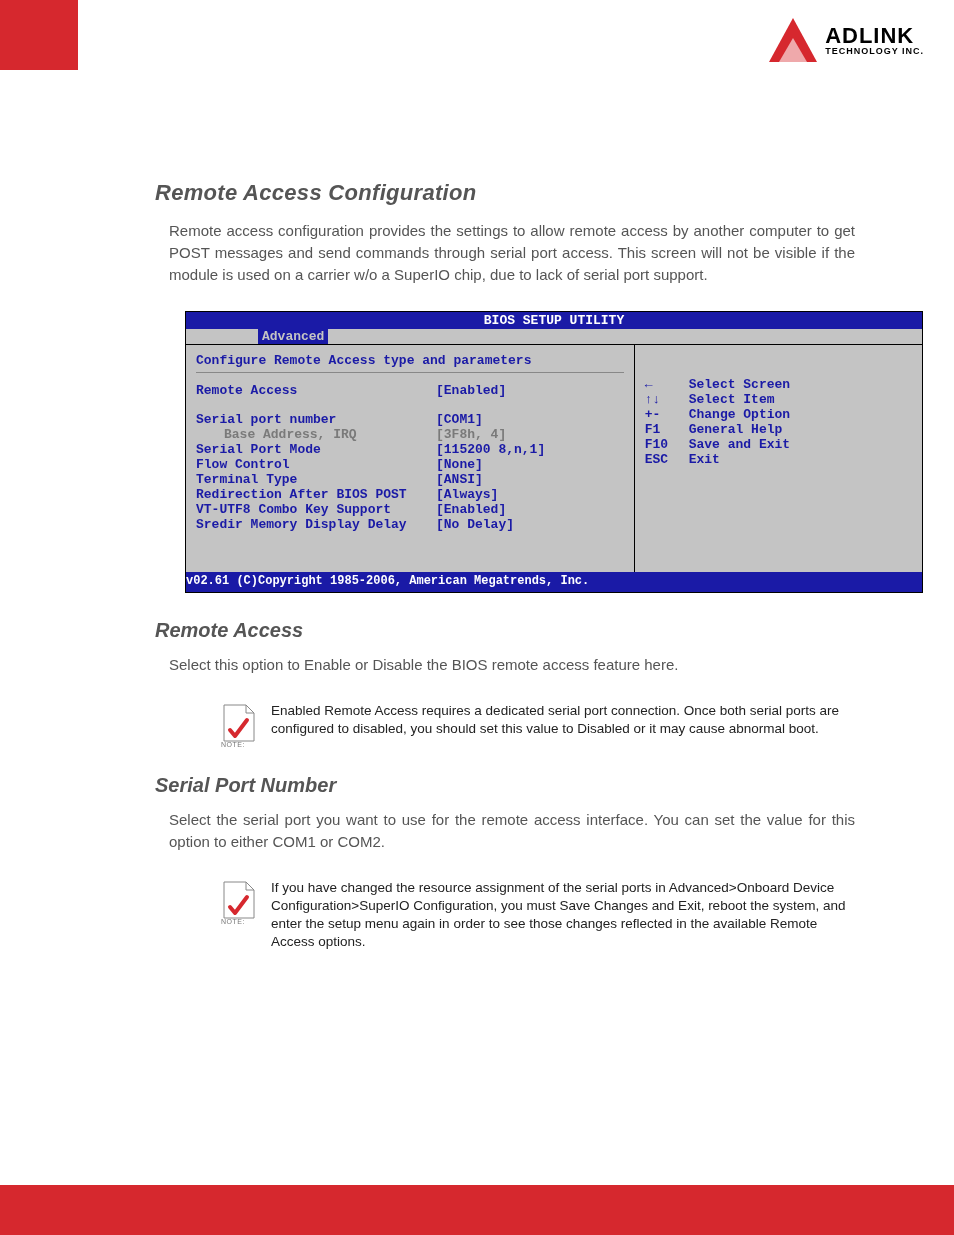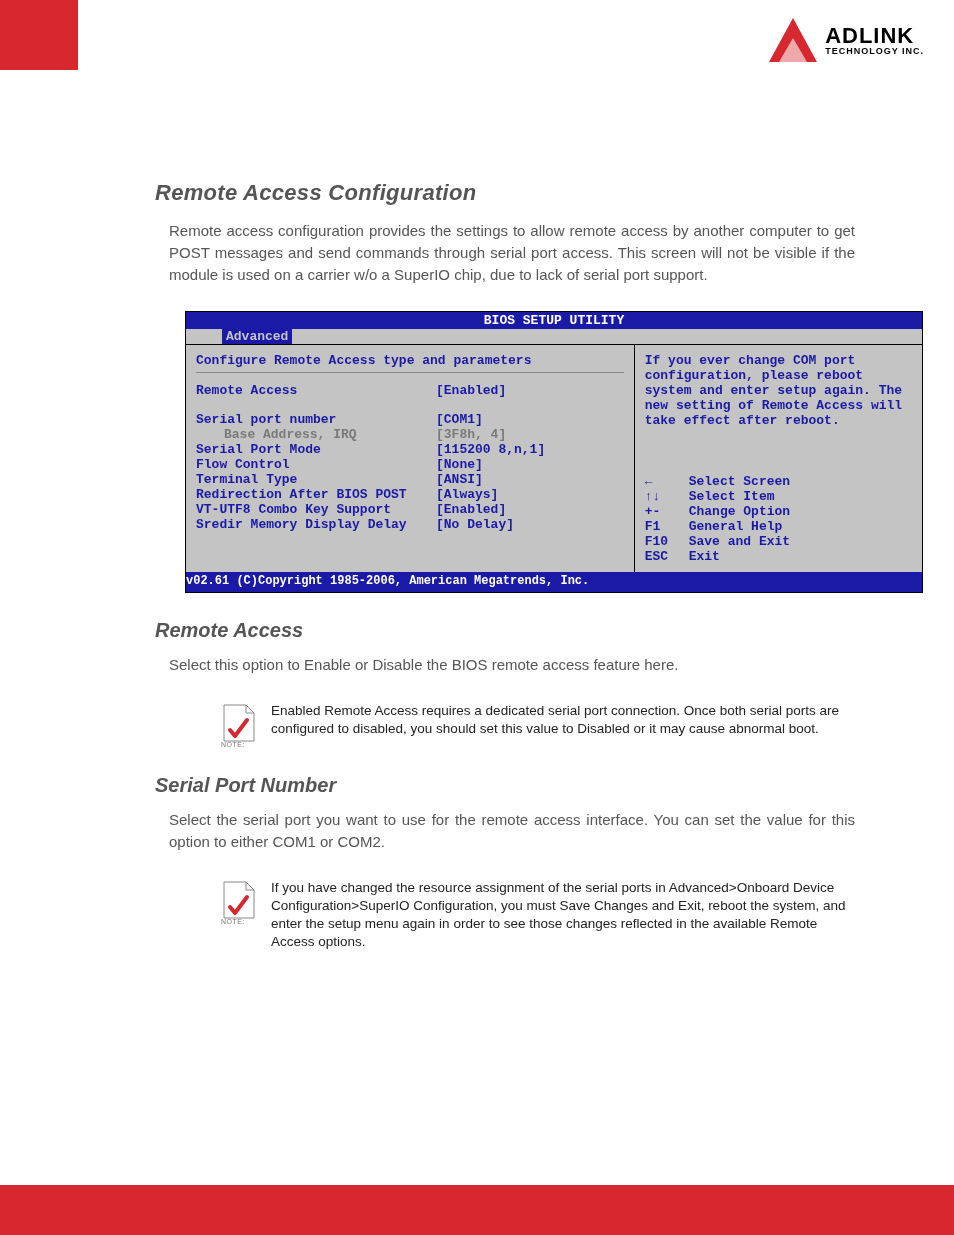--- a/index.html
+++ b/index.html
@@ -82,21 +82,21 @@
   .bios-title {
     background: #1a1aa6;
     color: #fff;
     text-align: center;
     padding: 1px 0;
     font-size: 13px;
   }
   .bios-tabrow {
     background: #c4c4c4;
     border-bottom: 1px solid #000;
-    padding-left: 36px;
+    padding-left: 72px;
   }
   .bios-tab {
     display: inline-block;
     background: #1a1aa6;
     color: #c4c4c4;
     padding: 0 4px;
   }
   .bios-body {
     display: flex;
     background: #c4c4c4;
@@ -229,21 +229,20 @@
               <span class="lab">VT-UTF8 Combo Key Support</span>
               <span>[Enabled]</span>
             </div>
             <div class="row">
               <span class="lab">Sredir Memory Display Delay</span>
               <span>[No Delay]</span>
             </div>
           </div>
       </div>
       <div class="bios-right">
-        <div class="help-block">If you ever change COM port configuration, please reboot system and enter setup again. The new setting of Remote Access will take effect after reboot.</div>
         <div class="nav-block" id="bios-nav">
             <div class="nav-row">
               <span class="k">←</span>
               <span>Select Screen</span>
             </div>
             <div class="nav-row">
               <span class="k">↑↓</span>
               <span>Select Item</span>
             </div>
             <div class="nav-row">

